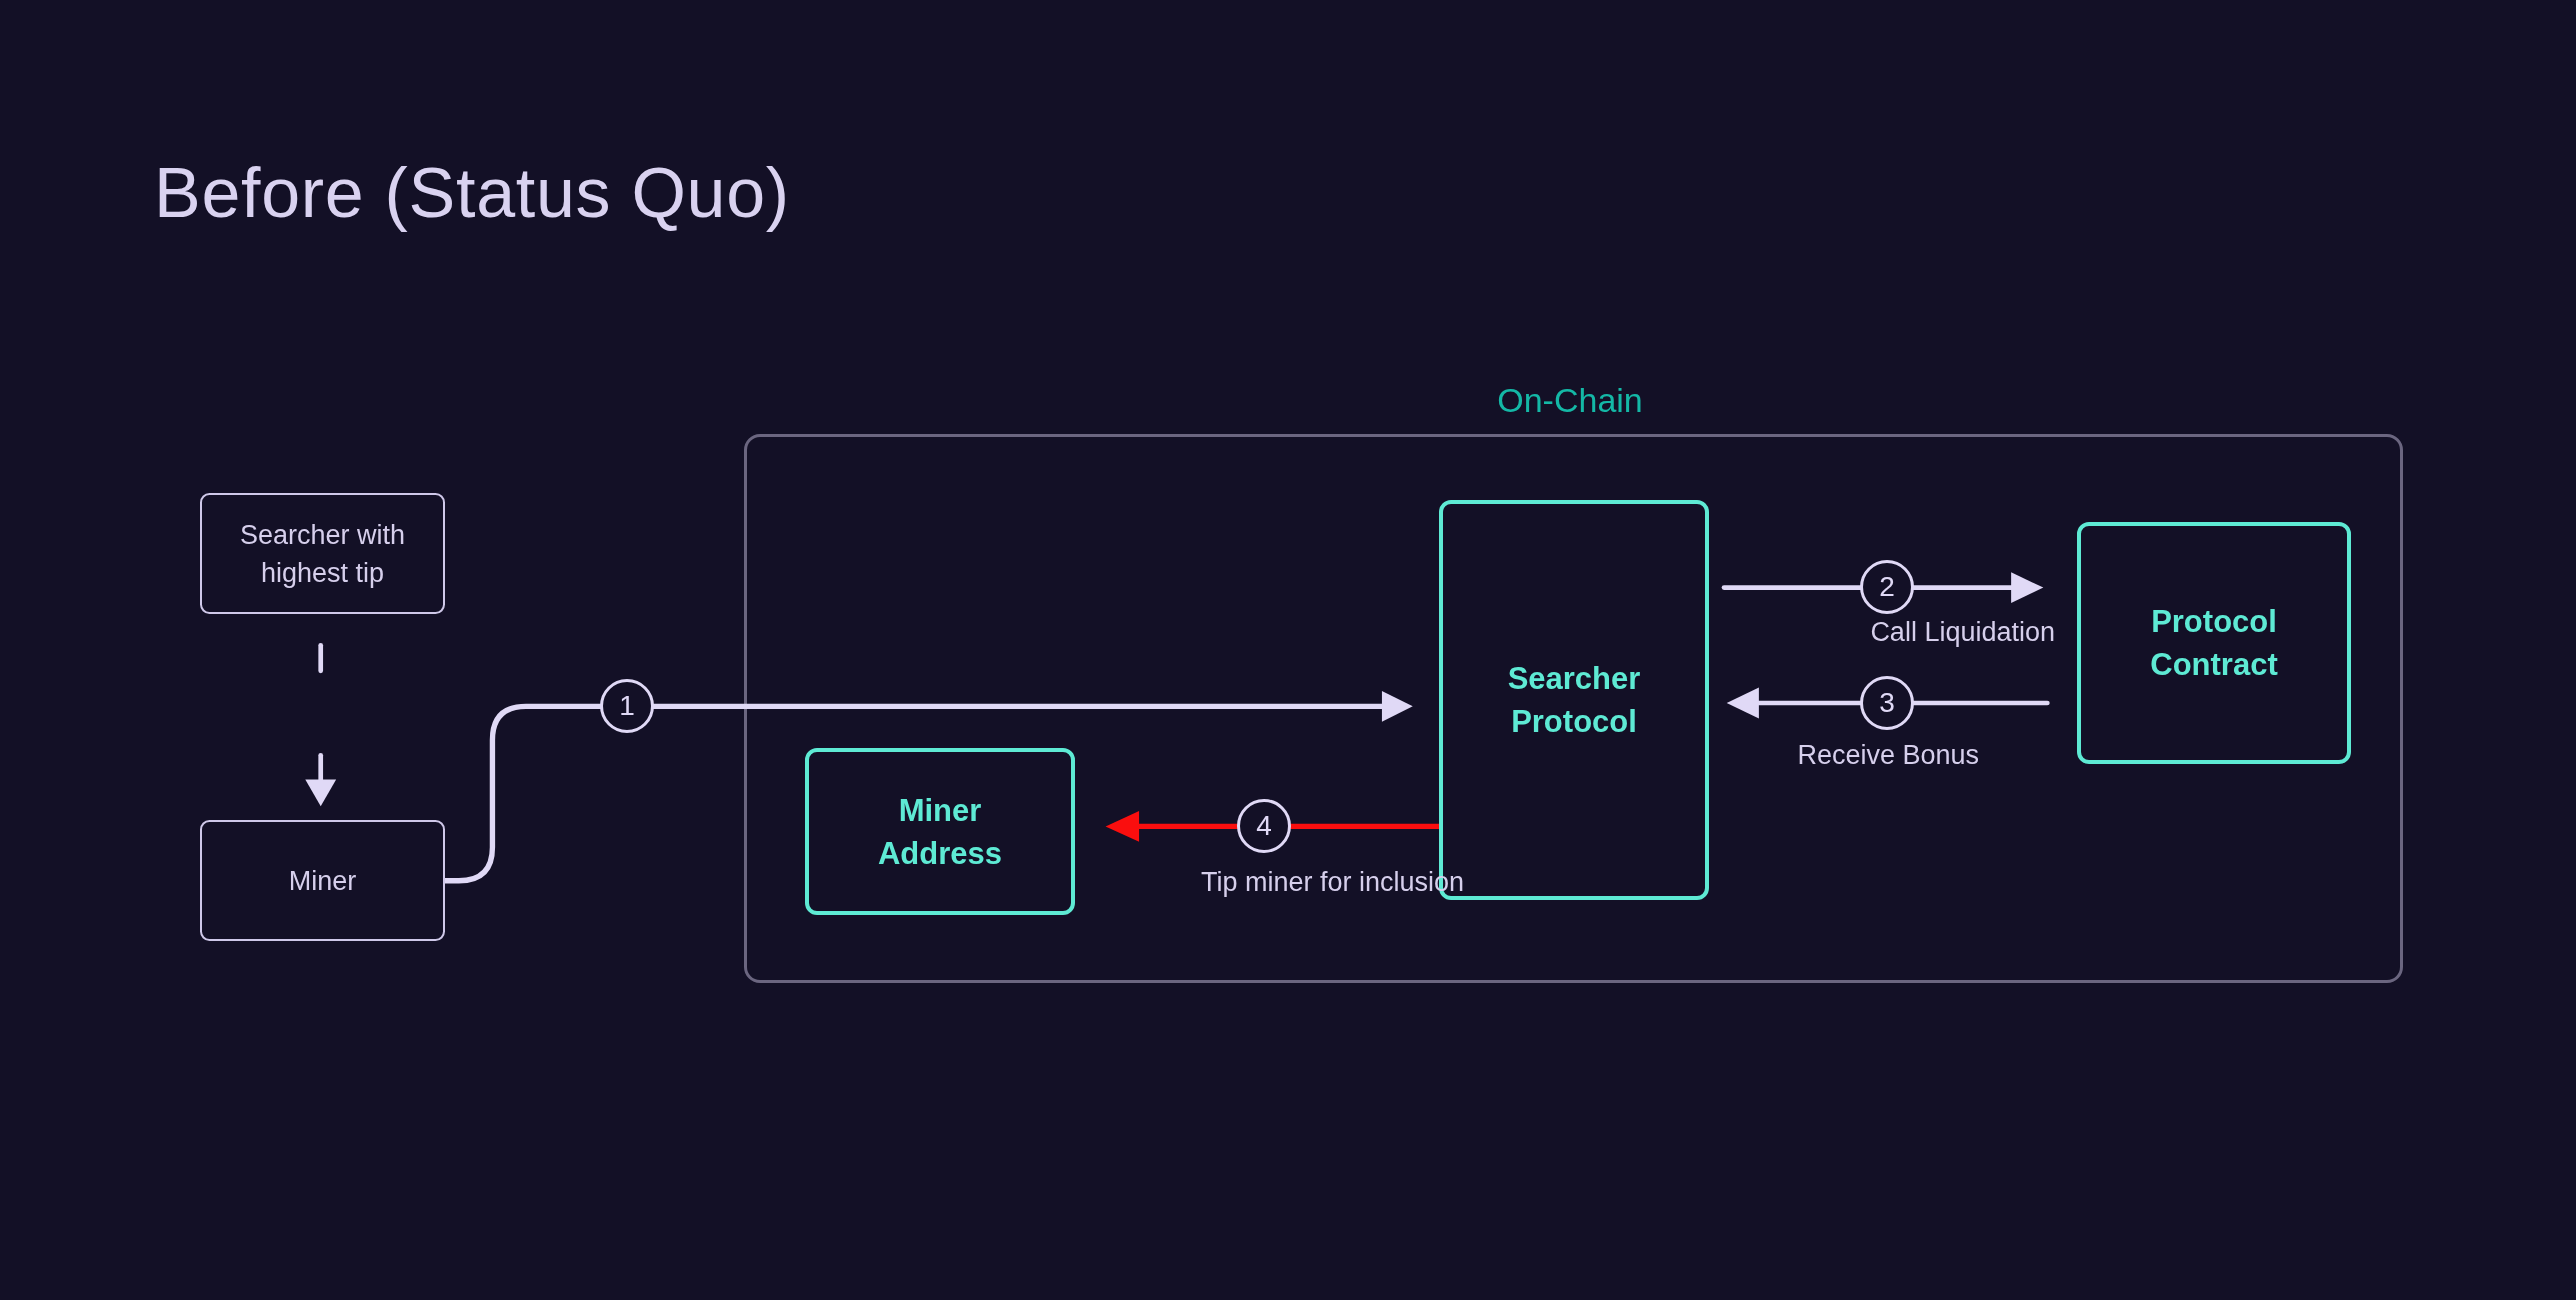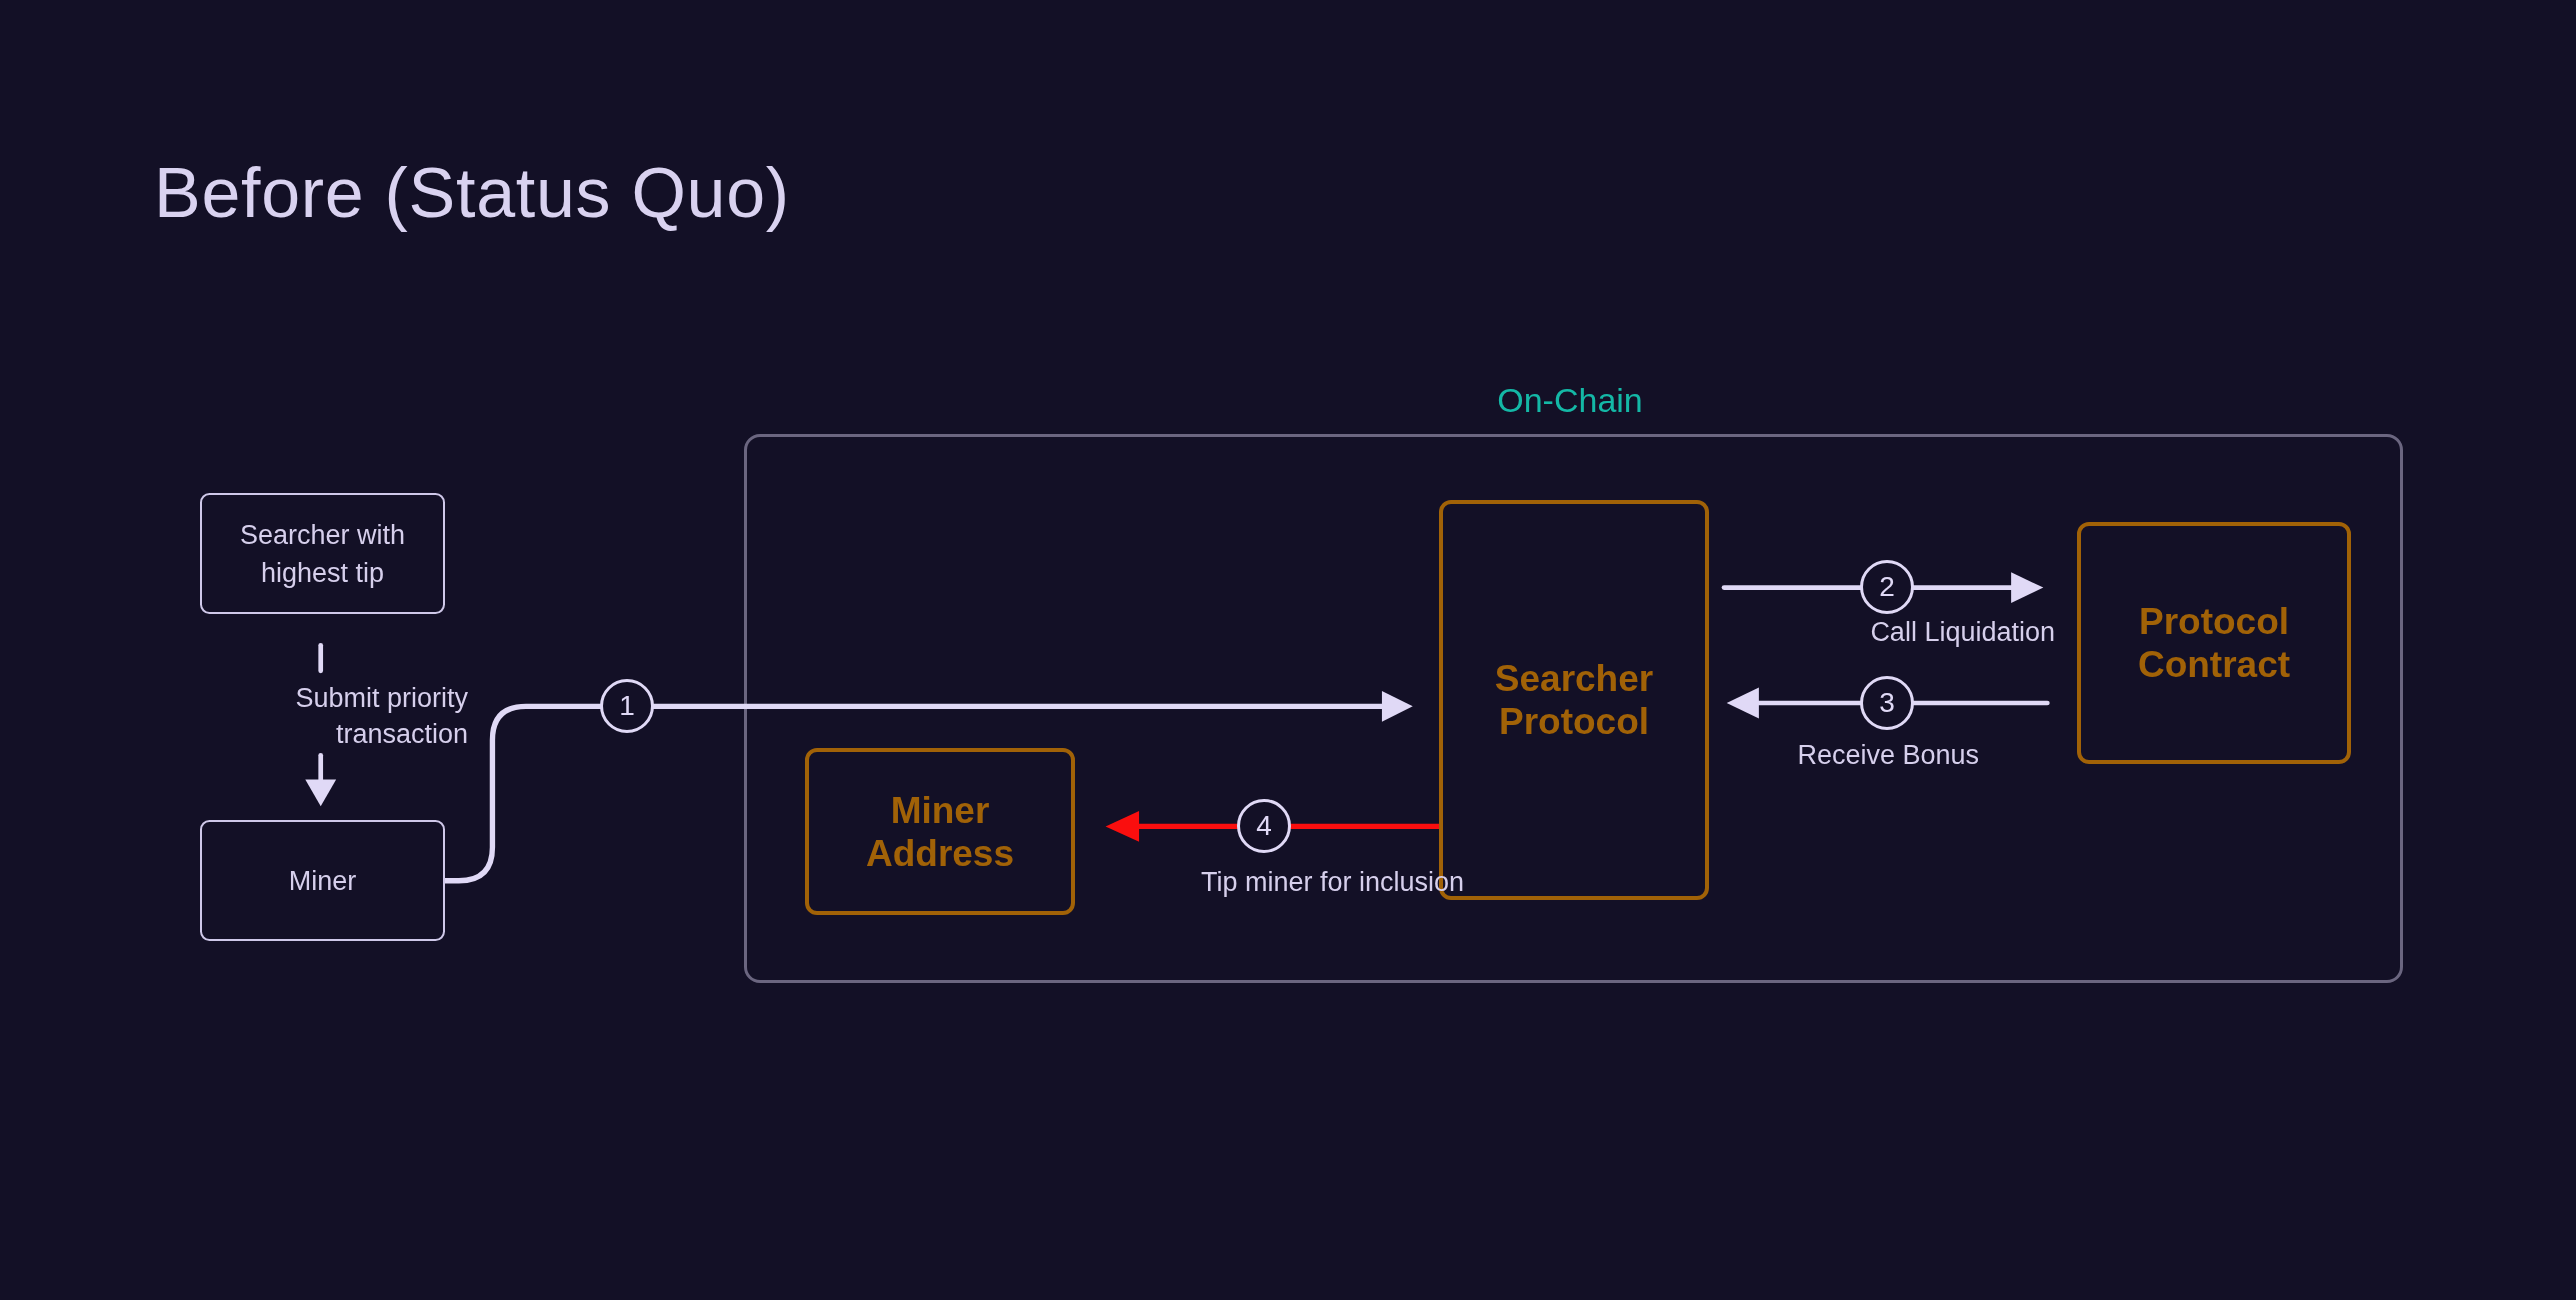--- a/index.html
+++ b/index.html
@@ -7,22 +7,22 @@
   .stage{position:relative;width:2576px;height:1300px;background:#131026;overflow:hidden;padding-left:24px;}
 
   .title{position:absolute;left:154px;top:153px;font-size:70px;font-weight:500;
          color:#d9d2f0;letter-spacing:0.7px;white-space:nowrap;}
 
   
   .node{position:absolute;display:flex;align-items:center;justify-content:center;
         text-align:center;color:#d6cfec;font-size:27px;line-height:38px;
         border-radius:9.4px;z-index:3;background:#131026;}
   .node.thin{border:2px solid #cfc8e9;}
-  .node.heavy{border:4.7px solid;border-radius:12px;font-weight:700;font-size:37px;
-              line-height:43px;color:#a16207;align-items:center;}
+  .node.heavy{border:4.7px solid;border-radius:12px;font-weight:700;font-size:31px;
+              line-height:43px;color:#5eead4;align-items:center;}
 
   .box-searcher-tip{left:200px;top:493px;width:241px;height:117px;}
   .box-miner{left:200px;top:820px;width:241px;height:117px;}
 
   .onchain-box{position:absolute;left:744px;top:434px;width:1653px;height:543px;
                border:3.4px solid #6b6680;border-radius:16px;z-index:1;}
   .onchain-label{position:absolute;left:1436px;top:381px;width:268px;text-align:center;
                  font-size:34px;color:#14b8a6;z-index:3;}
 
   .box-miner-address{left:805px;top:748px;width:262px;height:159px;border-color:#7940e6;}
@@ -79,22 +79,20 @@
     <g>
       <path d="M1696 1232 L2146 1232" stroke="#fa0e0e" stroke-width="8" stroke-linecap="round"></path>
       <polygon points="1698,1209 1698,1255 1648,1232" fill="#fa0e0e"></polygon>
     </g>
   </svg>
 
   <div class="node thin box-searcher-tip">
     <span class="ml">Searcher with
 highest tip</span>
   </div>
-  <div class="lbl ml lbl-edge">Submit priority
-transaction</div>
   <div class="node thin box-miner">
     <span>Miner</span>
   </div>
 
   <div class="node heavy box-miner-address">
     <span class="ml">Miner
 Address</span>
   </div>
   <div class="node heavy box-searcher-contract">
     <span class="ml">Searcher

